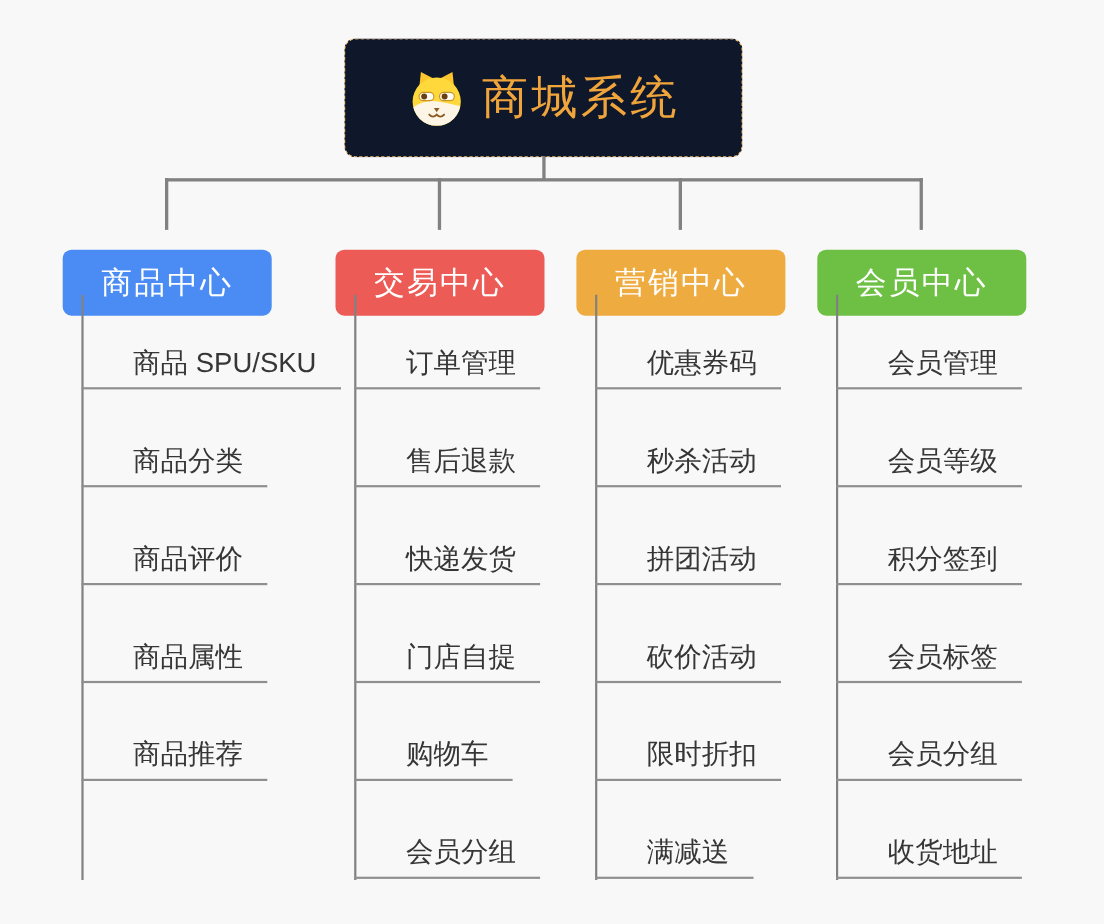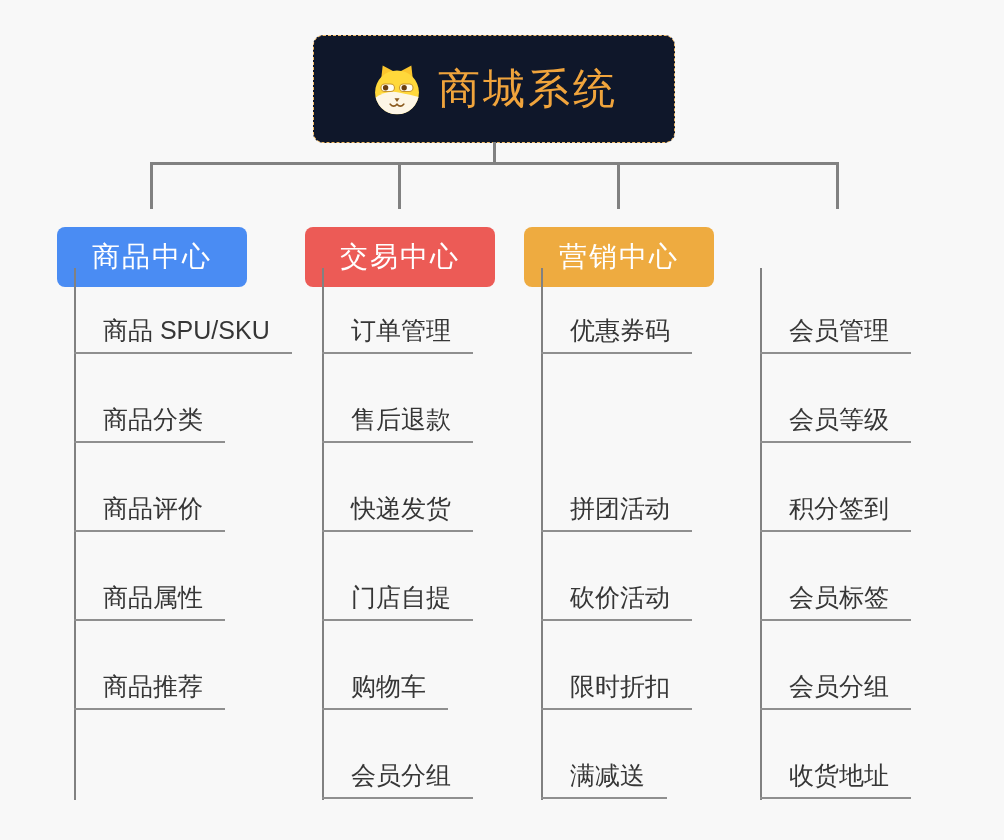--- a/index.html
+++ b/index.html
@@ -30,21 +30,21 @@
   .branch { position:absolute; top:208px; width:260px; height:600px; }
   .b0{left:57px}.b1{left:305px}.b2{left:524px}.b3{left:743px}
   .branch-header {
     width:190px; height:60px; border-radius:8px;
     color:#ffffff; font-size:28px; letter-spacing:2px;
     display:flex; align-items:center; justify-content:center;margin-top:19px;
   }
   .trunk { position:absolute; left:17px; top:60px; width:2px; height:532px; background:#868686; }
   .child {
     position:absolute; left:17px;
-    padding:0 22px 5px 29px;
+    padding:0 22px 5px 47px;
     border-bottom:2px solid #8f8f8f;
     font-size:25px; line-height:33px; color:#363636;
     white-space:nowrap;
   }
   .c0{top:106px}.c1{top:195px}.c2{top:284px}.c3{top:373px}.c4{top:462px}.c5{top:551px}
 </style>
 </head>
 <body>
 
 <div class="root-node">
@@ -95,27 +95,29 @@
   <div class="child c2">快递发货</div>
   <div class="child c3">门店自提</div>
   <div class="child c4">购物车</div>
   <div class="child c5">会员分组</div>
 </div>
 
 <div class="branch b2">
   <div class="branch-header" style="background-color: rgb(238, 171, 64);">营销中心</div>
   <div class="trunk" style="background-color: rgb(129, 129, 129);"></div>
   <div class="child c0">优惠券码</div>
+  <div class="child c1">秒杀活动</div>
   <div class="child c2">拼团活动</div>
   <div class="child c3">砍价活动</div>
   <div class="child c4">限时折扣</div>
   <div class="child c5">满减送</div>
 </div>
 
 <div class="branch b3">
+  <div class="branch-header" style="background-color: rgb(110, 192, 69);">会员中心</div>
   <div class="trunk" style="background-color: rgb(129, 129, 129);"></div>
   <div class="child c0">会员管理</div>
   <div class="child c1">会员等级</div>
   <div class="child c2">积分签到</div>
   <div class="child c3">会员标签</div>
   <div class="child c4">会员分组</div>
   <div class="child c5">收货地址</div>
 </div>
 
 </body></html>

